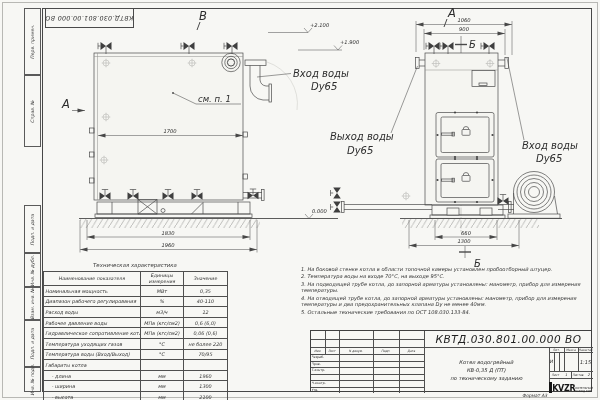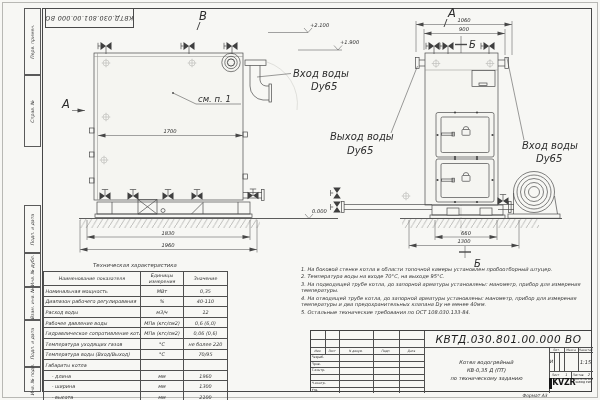--- a/index.html
+++ b/index.html
@@ -35,21 +35,21 @@
   .notes div{margin-bottom:0.6px}
   
   .tb{position:absolute;left:310px;top:330px;width:282px;height:62px;box-sizing:border-box;
       border:1.2px solid #3f3f3f;font-style:italic;color:#2d2d2d;background:#f7f7f4}
   .tb .vl,.tb .hl{position:absolute;background:#4f4f4f}
   .tb .vl{width:0.7px}.tb .hl{height:0.7px}
   .tb .cell{position:absolute;display:flex;align-items:center;justify-content:center;text-align:center;overflow:hidden}
   .docnum{font-size:10.5px;letter-spacing:.5px;color:#222}
   .namecell{flex-direction:column;font-size:5.2px;line-height:1.55}
   .tbl3{font-size:3px}.tbl32{font-size:3.2px}.tbl36{font-size:3.6px}.tbl46{font-size:4.6px}.tbl5{font-size:5px}
-  .logo{position:absolute;left:238px;top:47px;width:44px;height:15px;display:flex;align-items:flex-start;
+  .logo{position:absolute;left:238px;top:47px;width:44px;height:15px;display:flex;align-items:flex-end;
         justify-content:center;gap:0;font-style:normal}
   .logo .stripes{width:7px;height:11px;background:repeating-linear-gradient(90deg,#151515 0 1.3px,#f6f6f2 1.3px 2.2px);
         border:0.6px solid #151515;box-sizing:border-box}
   .logo .kvzr{font-weight:bold;font-size:8px;letter-spacing:-0.3px;color:#141414}
   .logo .cap{font-size:2.7px;line-height:1.15;color:#222;text-align:left}
   .fmt{position:absolute;left:498px;top:392.5px;width:74px;text-align:center;font-size:4.4px;font-style:italic;color:#3a3a3a}
 </style>
 </head>
 <body>
 

